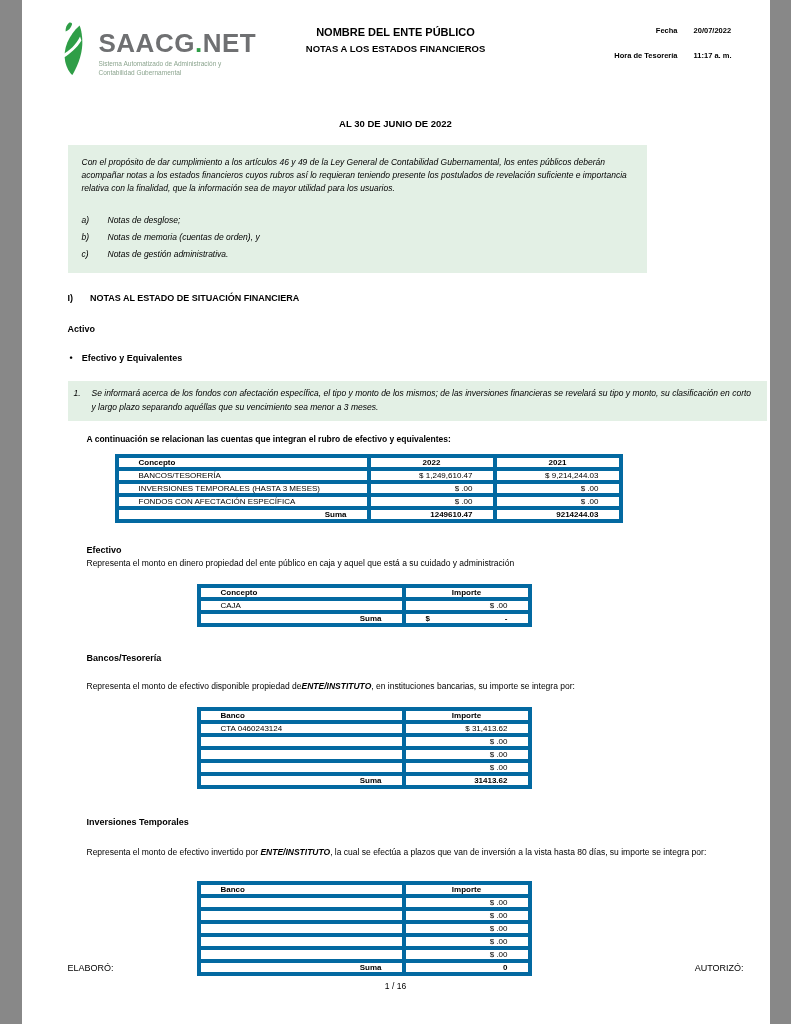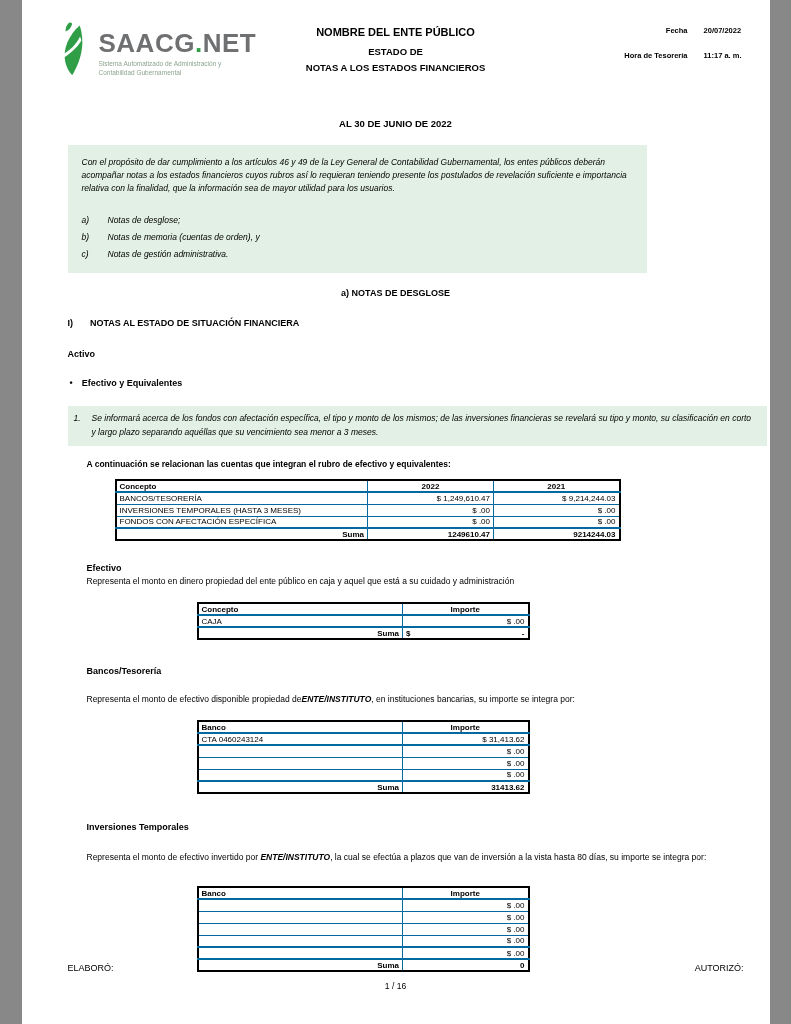--- a/index.html
+++ b/index.html
@@ -18,21 +18,21 @@
   .hdr { position:relative; height:100px; }
   .logo { position:absolute; left:36px; top:22px; display:flex; align-items:flex-start; gap:5px; }
   .logo-txt { padding-top:8px; }
   .brand { font-weight:bold; font-size:26px; letter-spacing:.5px; color:#6f7072; line-height:1; }
   .brand .dot { color:#2f9e47; }
   .tagline { font-size:6.5px; color:#8ca58f; margin-top:3px; line-height:1.4; }
   .center-title { position:absolute; left:200px; right:200px; top:26px; text-align:center; }
   .ct1 { font-weight:bold; font-size:11px; }
   .ct2 { font-weight:bold; font-size:9.5px; margin-top:8px; }
   .ct3 { font-weight:bold; font-size:9.5px; margin-top:5px; }
-  .meta { position:absolute; right:28px; top:26px; display:grid; grid-template-columns:auto auto; column-gap:10px; row-gap:3px; font-size:7.5px; font-weight:bold;gap:16px; }
+  .meta { position:absolute; right:38px; top:26px; display:grid; grid-template-columns:auto auto; column-gap:10px; row-gap:3px; font-size:7.5px; font-weight:bold;gap:16px; }
   .meta .lbl { text-align:right; }
 
   
   .subtitle { text-align:center; font-weight:bold; font-size:9.5px; margin-top:18px; }
 
   .greenbox {
     margin:16px 123px 0 46px;
     background:#e3f0e5;
     padding:11px 14px 12px 14px;
     font-style:italic;
@@ -59,21 +59,21 @@
   .note1 .num { width:22px; flex:0 0 22px; text-align:left; padding-left:4px; }
 
   .cuentas-intro { margin:13px 0 0 65px; font-weight:bold; font-size:8.5px; }
 
   .sub-title { margin-left:65px; font-weight:bold; font-size:9px; }
   .sub-desc  { margin-left:65px; font-size:8.5px; }
   .em { font-weight:bold; font-style:italic; }
 
   
   table { border-collapse:collapse; font-size:8px; table-layout:fixed; }
-  td { border:1px solid #0369a1; height:12px; padding:0 3px; vertical-align:middle; overflow:hidden; white-space:nowrap; }
+  td { border:4px solid #0369a1; height:12px; padding:0 20px; vertical-align:middle; overflow:hidden; white-space:nowrap; }
   table { border:2px solid #000; }
   tr.head td { font-weight:bold; border-bottom-width:2px; }
   td.c { text-align:center; }
   td.num { text-align:right; }
   tr.suma td { border-top-width:2px; font-weight:bold; }
   tr.suma td.lab { text-align:right; }
   tr.thick td { border-bottom-width:2px; }
   .t-equiv { margin:10px 0 0 93px; width:504px; }
   .t-small { margin-left:175px; width:331px; }
   .flexcell { display:flex; justify-content:space-between; }
@@ -101,21 +101,20 @@
         <span class="brand"><span>SAACG</span><span class="dot">.</span><span>NET</span></span>
         <div class="tagline">
           <div>Sistema Automatizado de Administración y</div>
           <div>Contabilidad Gubernamental</div>
         </div>
       </span>
     </div>
 
     <div class="center-title">
       <div class="ct1">NOMBRE DEL ENTE PÚBLICO</div>
-      <div class="ct2">ESTADO DE</div>
       <div class="ct3">NOTAS A LOS ESTADOS FINANCIEROS</div>
     </div>
 
     <div class="meta">
       <span class="lbl">Fecha</span>
       <span>20/07/2022</span>
       <span class="lbl">Hora de Tesorería</span>
       <span>11:17 a. m.</span>
     </div>
   </div>
@@ -133,21 +132,20 @@
         <span class="mk">b)</span>
         <span>Notas de memoria (cuentas de orden), y</span>
       </div>
       <div class="abc-row">
         <span class="mk">c)</span>
         <span>Notas de gestión administrativa.</span>
       </div>
     </div>
   </div>
 
-  <div class="sec-a">a) NOTAS DE DESGLOSE</div>
 
   <div class="si-head">
     <span>I)</span>
     <span>NOTAS AL ESTADO DE SITUACIÓN FINANCIERA</span>
   </div>
 
   <div class="activo">Activo</div>
 
   <div class="bullet-line b1">
     <span>•</span>

